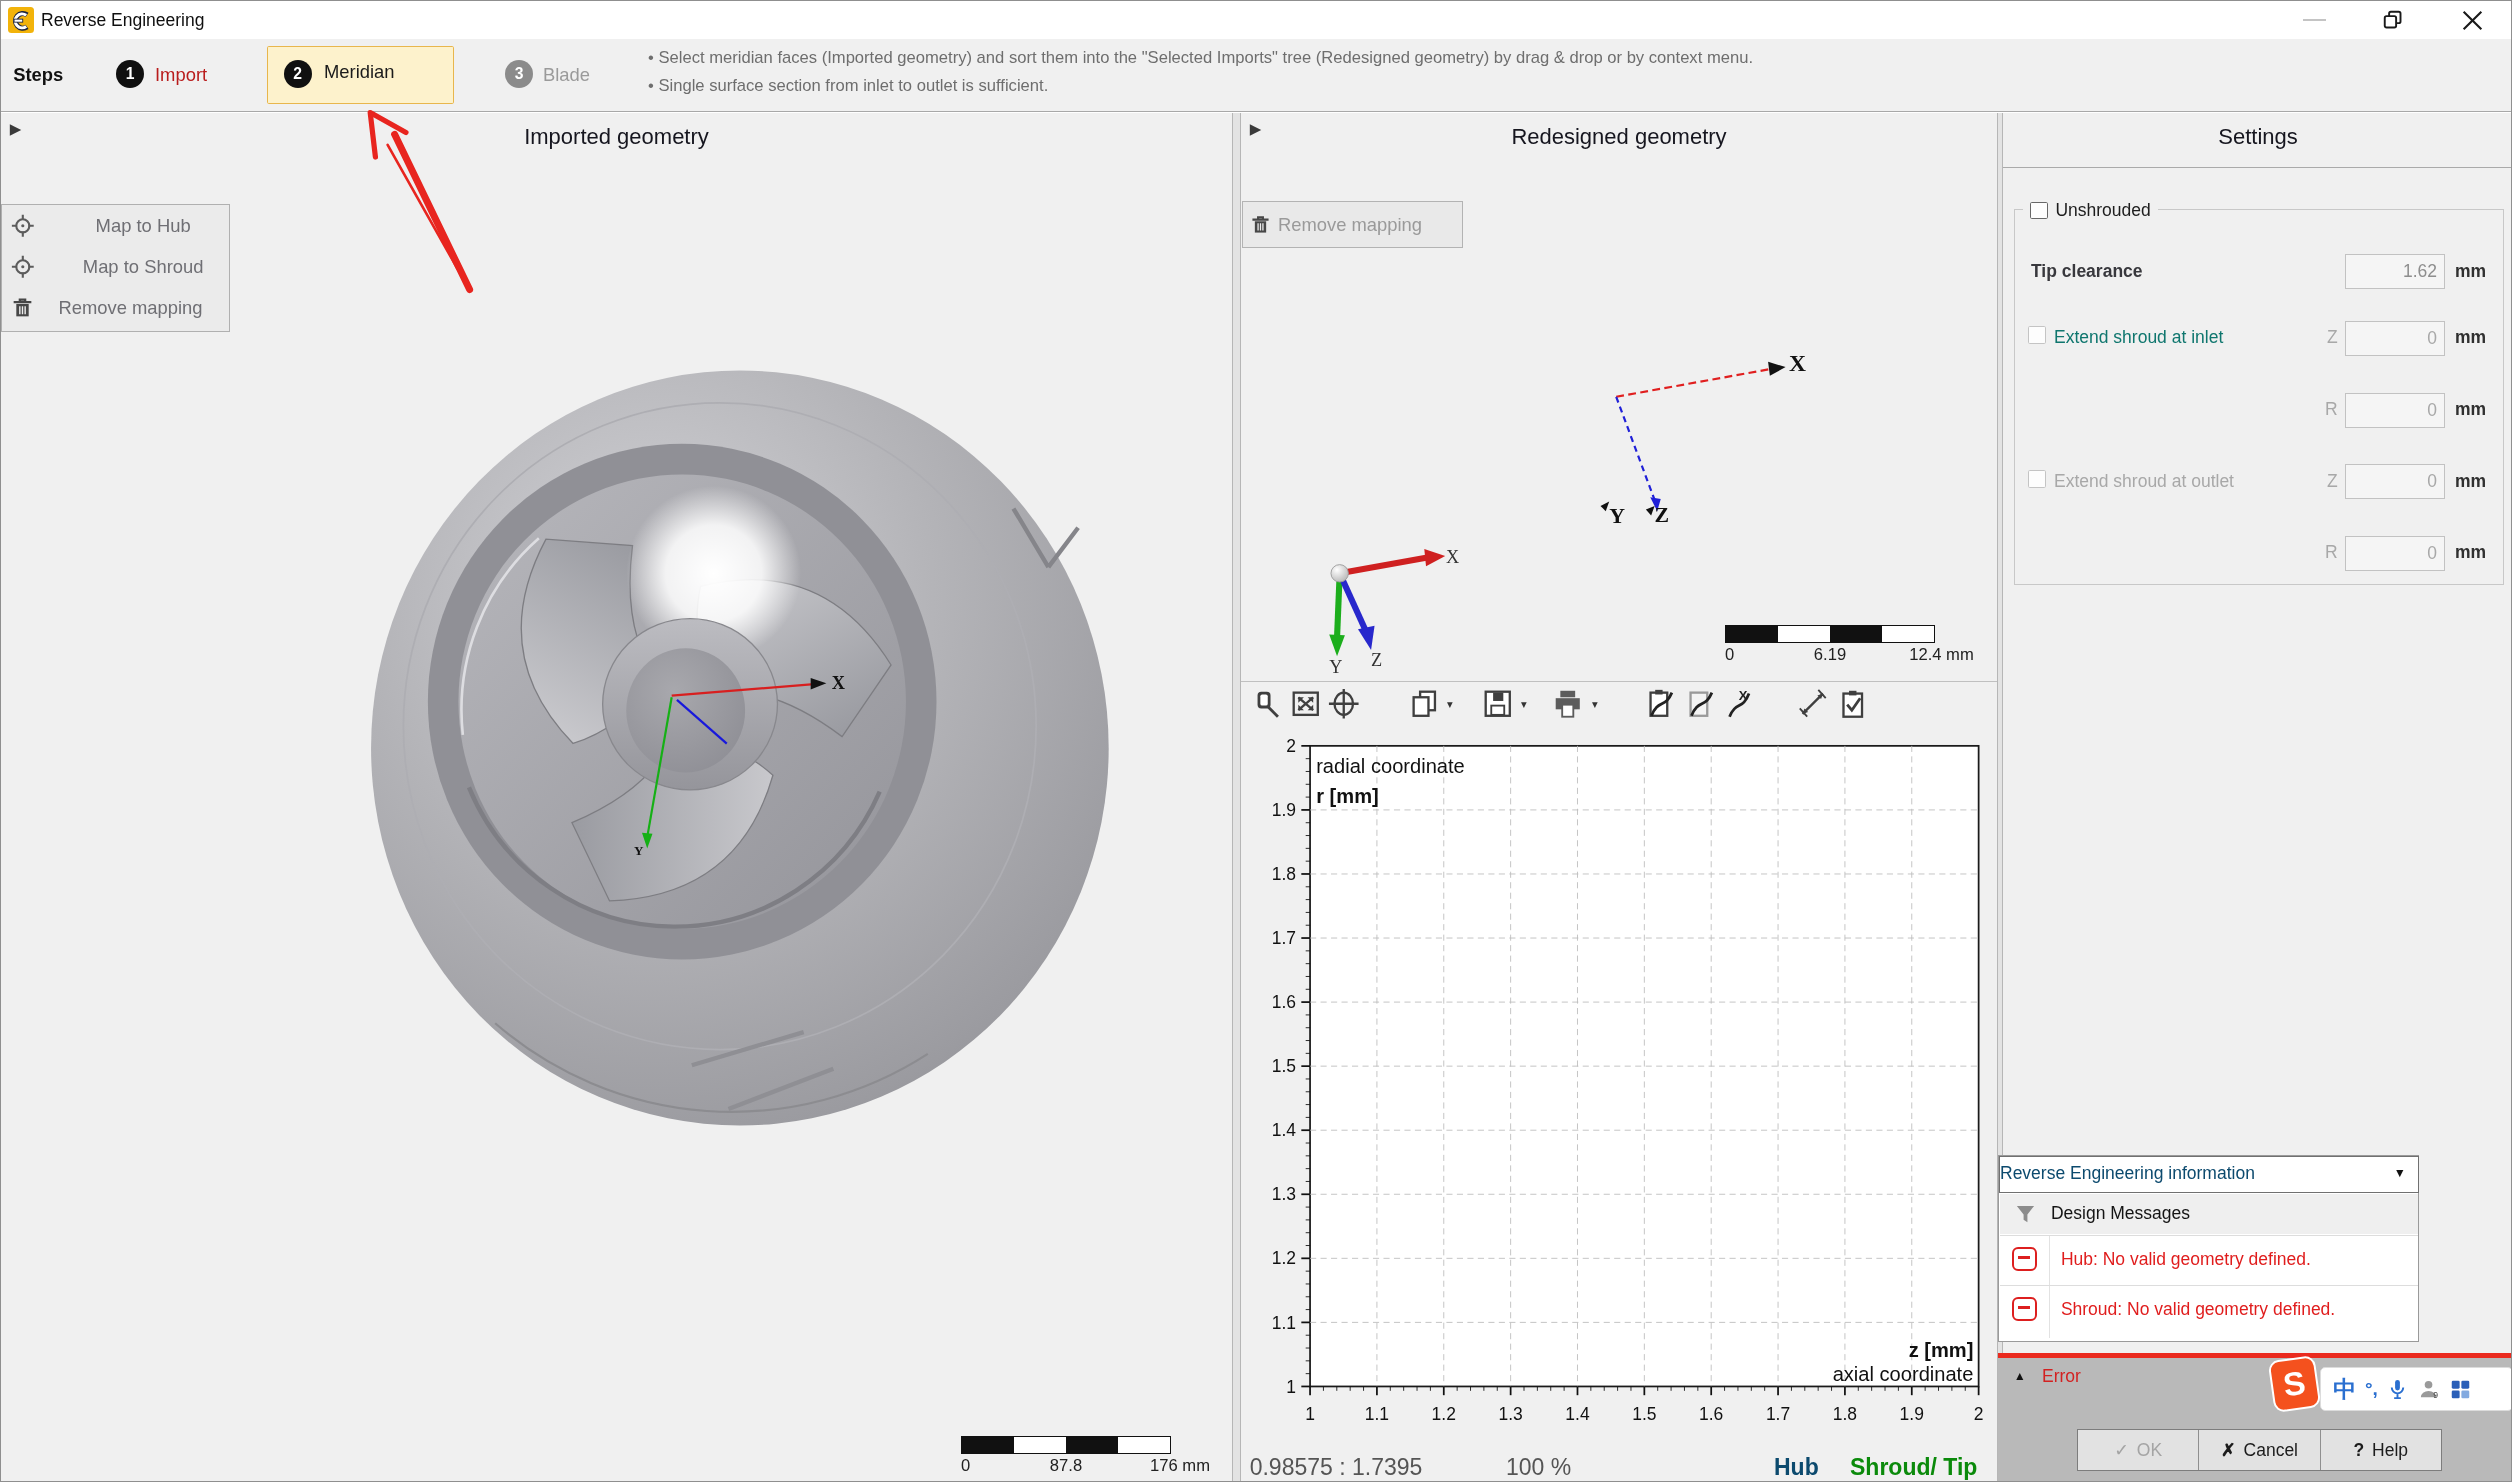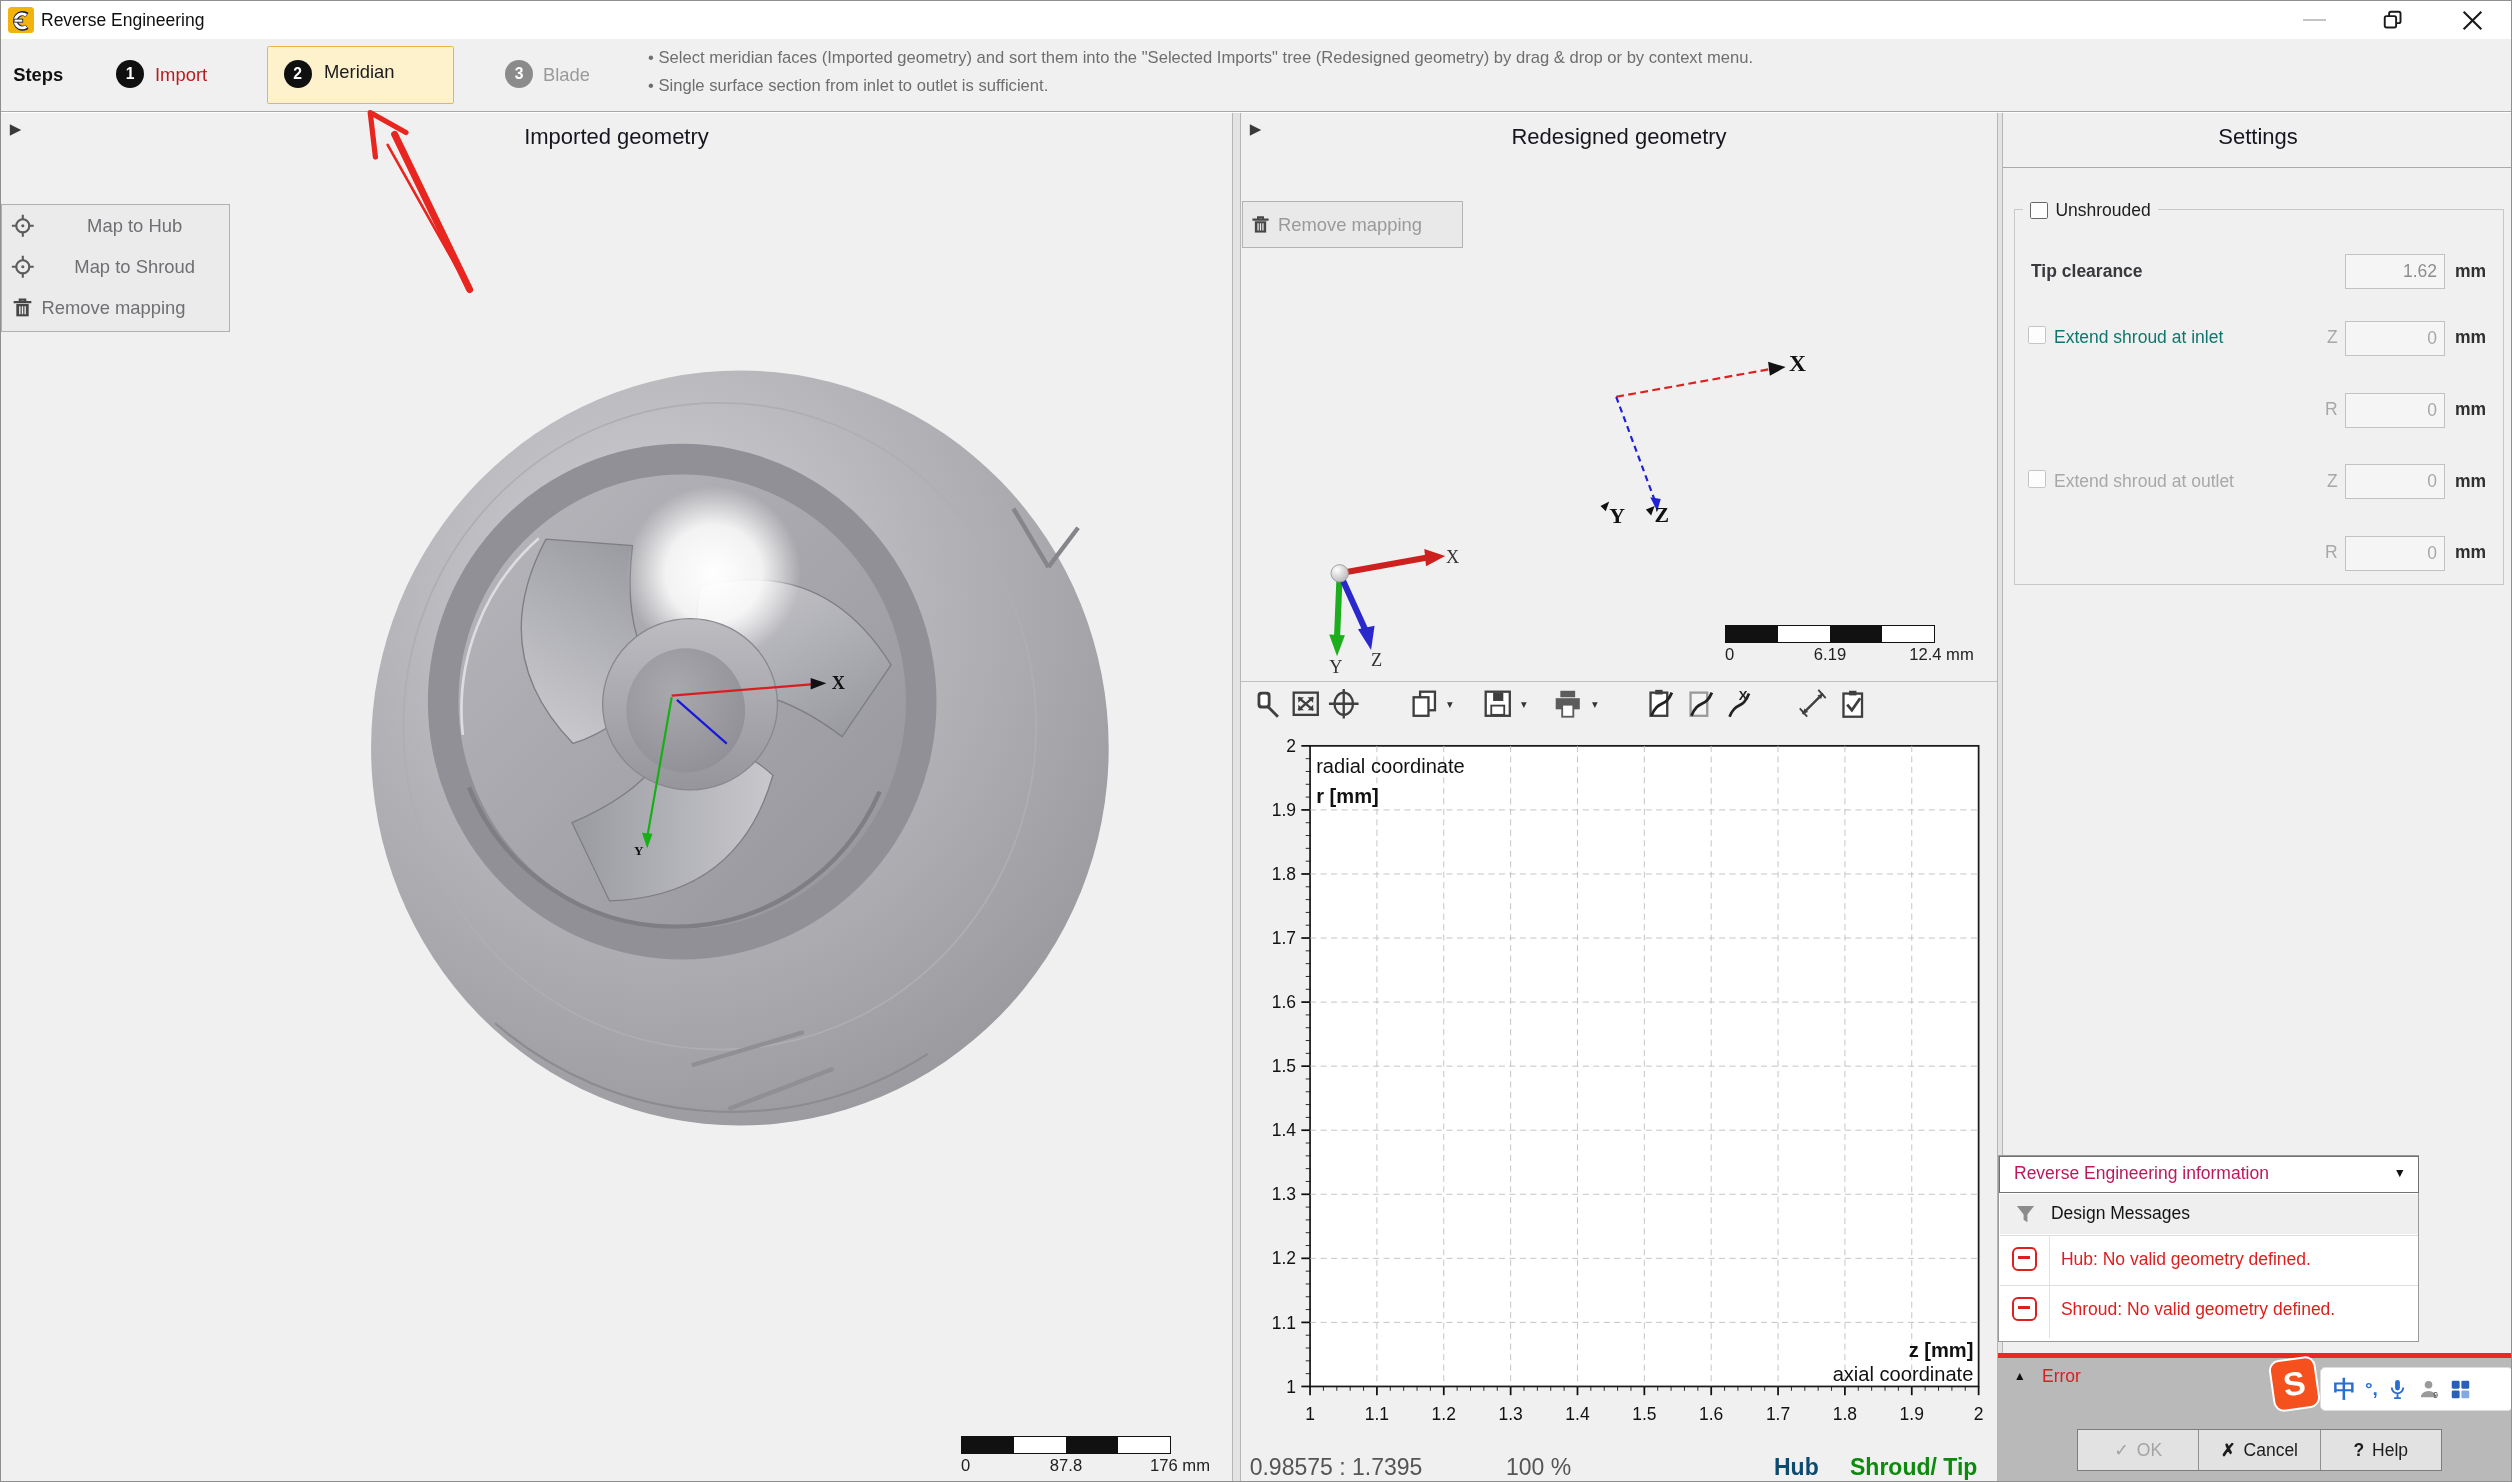--- a/index.html
+++ b/index.html
@@ -20,21 +20,21 @@
   .steplabel{position:absolute;top:25px;font-size:18.4px;}
   .meridianbox{position:absolute;left:266px;top:7px;width:185px;height:56px;background:#fdf2cc;border:1.7px solid #e8b64c;border-radius:1.7px;}
   .instr{position:absolute;left:647px;font-size:16.6px;color:#6e6e6e;white-space:nowrap;}
   
   .panel{position:absolute;top:112px;height:1370px;background:#f0f0f0;}
   .splitter{position:absolute;top:112px;height:1370px;background:#e3e3e3;border-left:0.9px solid #b6b6b6;border-right:0.9px solid #b6b6b6;box-sizing:border-box;}
   .paneltitle{position:absolute;top:10.5px;width:100%;text-align:center;font-size:22px;color:#16161f;}
   .collapse{position:absolute;left:8.7px;top:7px;font-size:15px;color:#3a3a3a;}
   
   .mapgroup{position:absolute;left:0px;top:91px;width:229px;height:128px;background:#ebebeb;border:1.7px solid #b0b0b0;box-sizing:border-box;}
-  .maprow{height:41px;display:flex;align-items:center;padding-left:8.7px;gap:6px;cursor:default;}
+  .maprow{height:41px;display:flex;align-items:center;padding-left:8.7px;gap:23px;cursor:default;}
   .maprow span.lbl{flex:1;text-align:center;font-size:18.4px;color:#6f6f74;}
   .maprow.last span.lbl{text-align:left;padding-left:1.7px;}
   
   .rmbtn{position:absolute;left:0.9px;top:88px;width:221px;height:47px;background:#e9e9e9;border:0.9px solid #b3b3b3;
          box-sizing:border-box;display:flex;align-items:center;padding-left:7px;gap:7px;}
   .rmbtn .lbl{font-size:18.4px;color:#9a9a9a;}
   
   .scalebar{position:absolute;}
   .segrow{display:flex;border:0.9px solid #111;height:15.7px;}
   .seg{width:52px;height:15.7px;}
@@ -566,21 +566,21 @@
   <span class="setlabel" style="left:2326px;top:470px;color:#a8a8a8;">Z</span>
   <div class="numinput" style="left:2344px;top:463px;color:#a8a8a8;"><span>0</span></div>
   <span class="unit" style="left:2454px;top:470px;">mm</span>
 
   <span class="setlabel" style="left:2324px;top:541px;color:#a8a8a8;">R</span>
   <div class="numinput" style="left:2344px;top:535px;color:#a8a8a8;"><span>0</span></div>
   <span class="unit" style="left:2454px;top:541px;">mm</span>
 
   <div class="infopanel">
     <div class="infodrop">
-      <span style="position:absolute;left:14px;top:6.1px;font-size:17.5px;color:#be185d;">Reverse Engineering information</span>
+      <span style="position:absolute;left:0;top:6.1px;font-size:17.5px;color:#0c4a6e;">Reverse Engineering information</span>
       <span style="position:absolute;right:12.2px;top:8.7px;font-size:12.2px;color:#111;">▼</span>
     </div>
     <div class="inforow" style="top:38px;height:40px;background:#efefef;">
       <svg style="position:absolute;left:14px;top:8.7px;" width="23" height="23" viewBox="0 0 24 24">
         <path d="M3 3 h18 l-7 9 v8 l-4 -2.5 v-5.5 z" fill="#8c8c8c"></path>
       </svg>
       <span style="position:absolute;left:51px;top:8.7px;font-size:17.5px;color:#141414;">Design Messages</span>
     </div>
     <div class="abs" style="left:50px;top:79px;width:0.9px;height:103px;background:#e2e2e2;"></div>
     <div class="inforow" style="top:79px;height:51px;border-top:0.9px solid #dddddd;">

